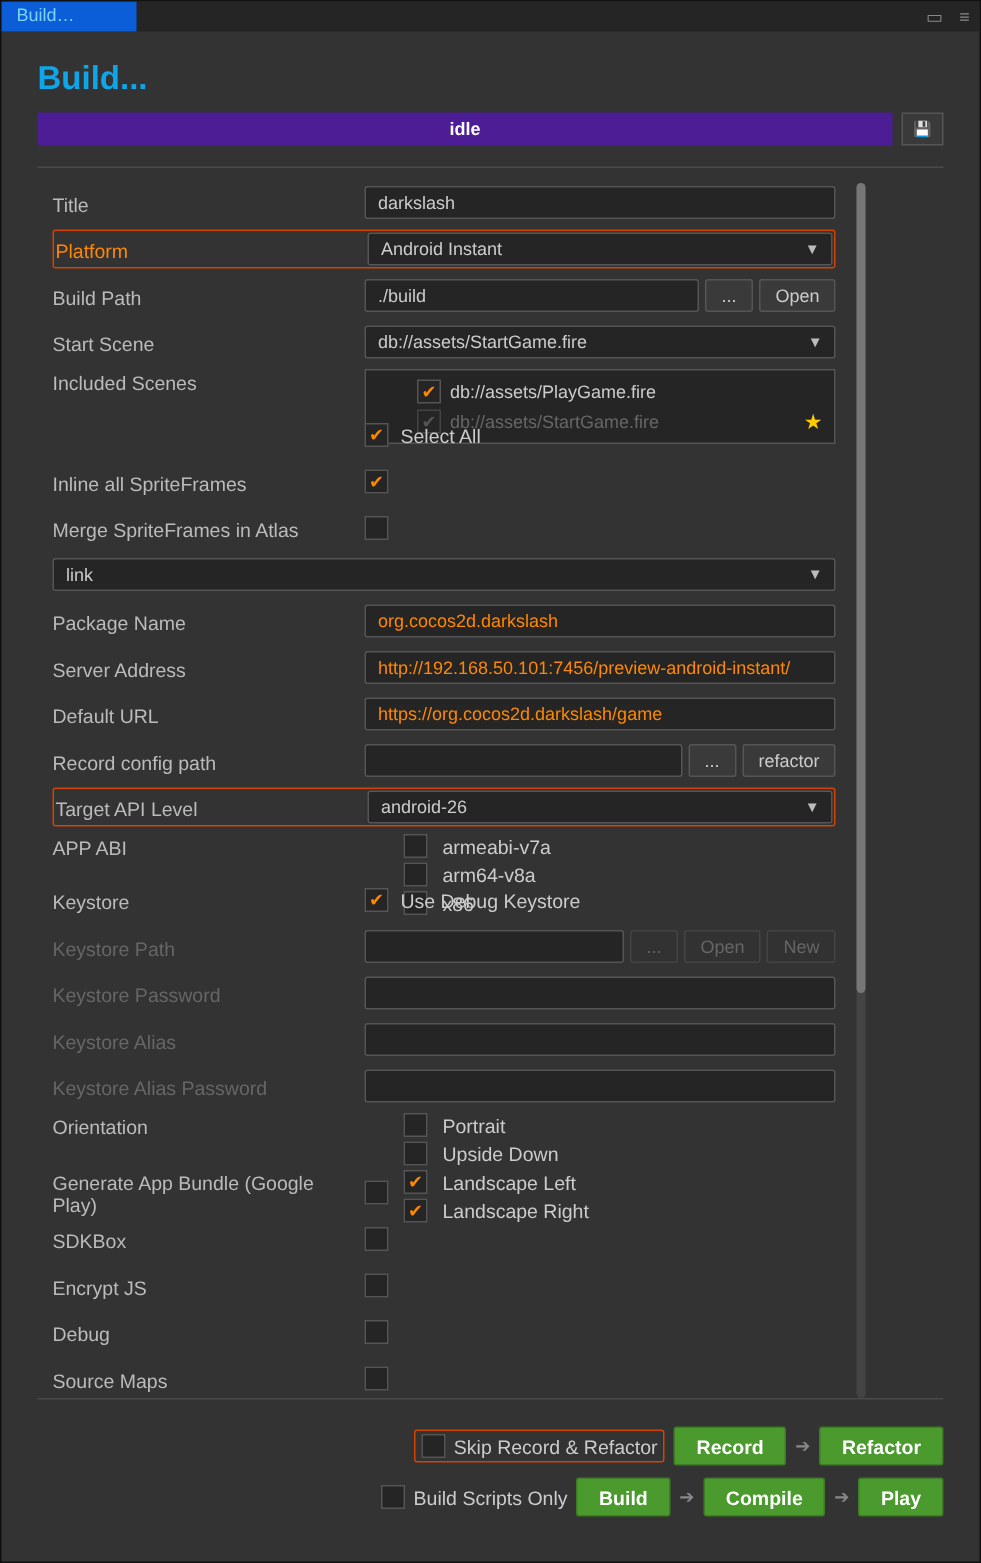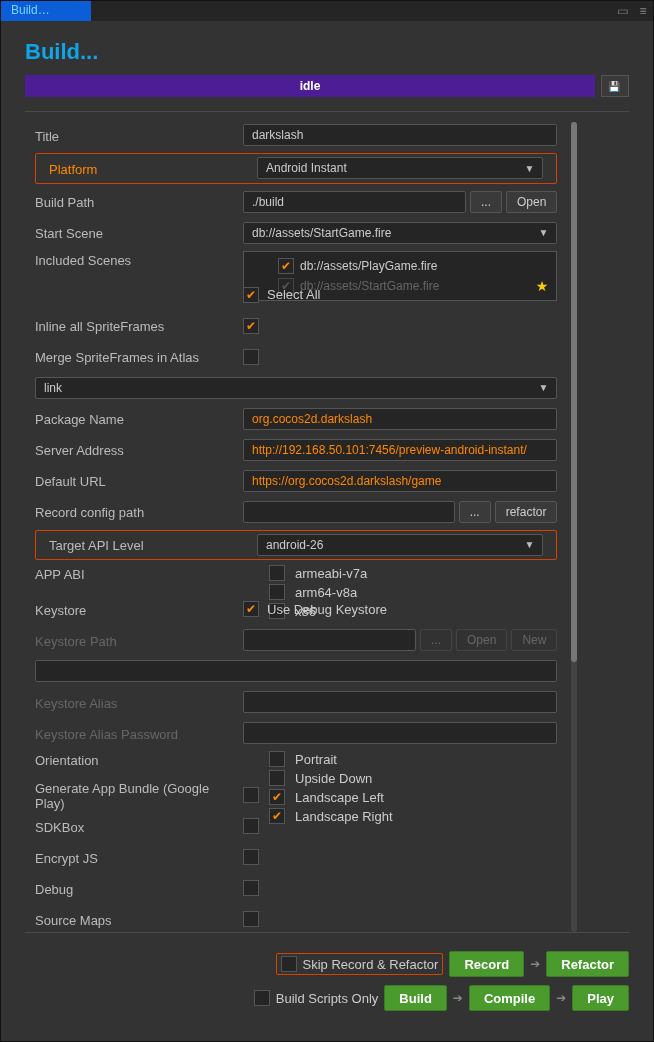--- a/index.html
+++ b/index.html
@@ -12,21 +12,21 @@
   .header h1 { color: #0ea5e9; font-size: 22px; font-weight: bold; }
   .status-row { margin: 0 24px 14px 24px; display: flex; gap: 6px; align-items: center;}
   .status-bar { flex: 1; background: #4c1d95; height: 22px; display:flex; align-items:center; justify-content:center; color:#fff; font-weight:bold; font-size:12px;}
   .status-btn { width: 28px; height: 22px; background:#3a3a3a; border:1px solid #555; display:flex;align-items:center;justify-content:center; font-size:10px; color:#bbb; cursor:pointer;}
   .divider { height:1px; background:#4a4a4a; margin: 0 24px 10px 24px;}
   .form { padding: 0 14px 0 34px; display:flex; flex-direction:column; gap: 5px; height: 810px; overflow:hidden;}
   .row { display:flex; align-items:center; gap: 8px; min-height: 26px;}
   .label { width: 200px; color:#bbb; font-size: 13px; padding-top:2px;}
   .label.disabled { color:#666;}
   .highlight-orange .label { color:#ff8800; }
-  .highlight-box { border:1px solid #d24400; border-radius: 2px; padding: 13px;}
+  .highlight-box { border:1px solid #d24400; border-radius: 2px; padding: 1px;}
   .ctrl-area { flex:1; display:flex; align-items:center; gap:4px;}
   input[type=text], .select { flex:1; background:#252525; border:1px solid #555; color:#ccc; height: 22px; padding: 0 8px; font-size:12px; border-radius:2px; overflow:hidden; text-overflow:ellipsis;}
   input[type=text].orange-text { color:#ff8800;}
   .select { display:flex; align-items:center; justify-content:space-between; cursor:pointer;}
   .select .caret { font-size:10px; color:#bbb;}
   .btn { background:#3a3a3a; border:1px solid #555; color:#ccc; height:22px; padding: 0 10px; font-size:12px; cursor:pointer; border-radius:2px; display:flex; align-items:center;}
   .btn:disabled, .btn.disabled { color:#666; border-color:#444; cursor:default; background:#323232;}
   .cbox { width:16px; height:16px; border:1px solid #555; background:#252525; display:inline-flex; align-items:center; justify-content:center; font-size:12px; color:#ff8800; cursor:pointer;}
   .cbox.checked::after { content: "✔"; }
   .cbox.disabled { color:#555; border-color:#444;}
@@ -219,20 +219,21 @@
     <div class="label disabled">Keystore Path</div>
     <div class="ctrl-area">
       <input type="text" disabled="" style="color: rgb(102, 102, 102);">
       <button class="btn disabled">...</button>
       <button class="btn disabled">Open</button>
       <button class="btn disabled">New</button>
     </div>
   </div>
 
   <div class="row">
+    <div class="label disabled">Keystore Password</div>
     <div class="ctrl-area">
           <input type="text" disabled="" style="">
         </div>
   </div>
 
   <div class="row">
     <div class="label disabled">Keystore Alias</div>
     <div class="ctrl-area">
           <input type="text" disabled="" style="">
         </div>

